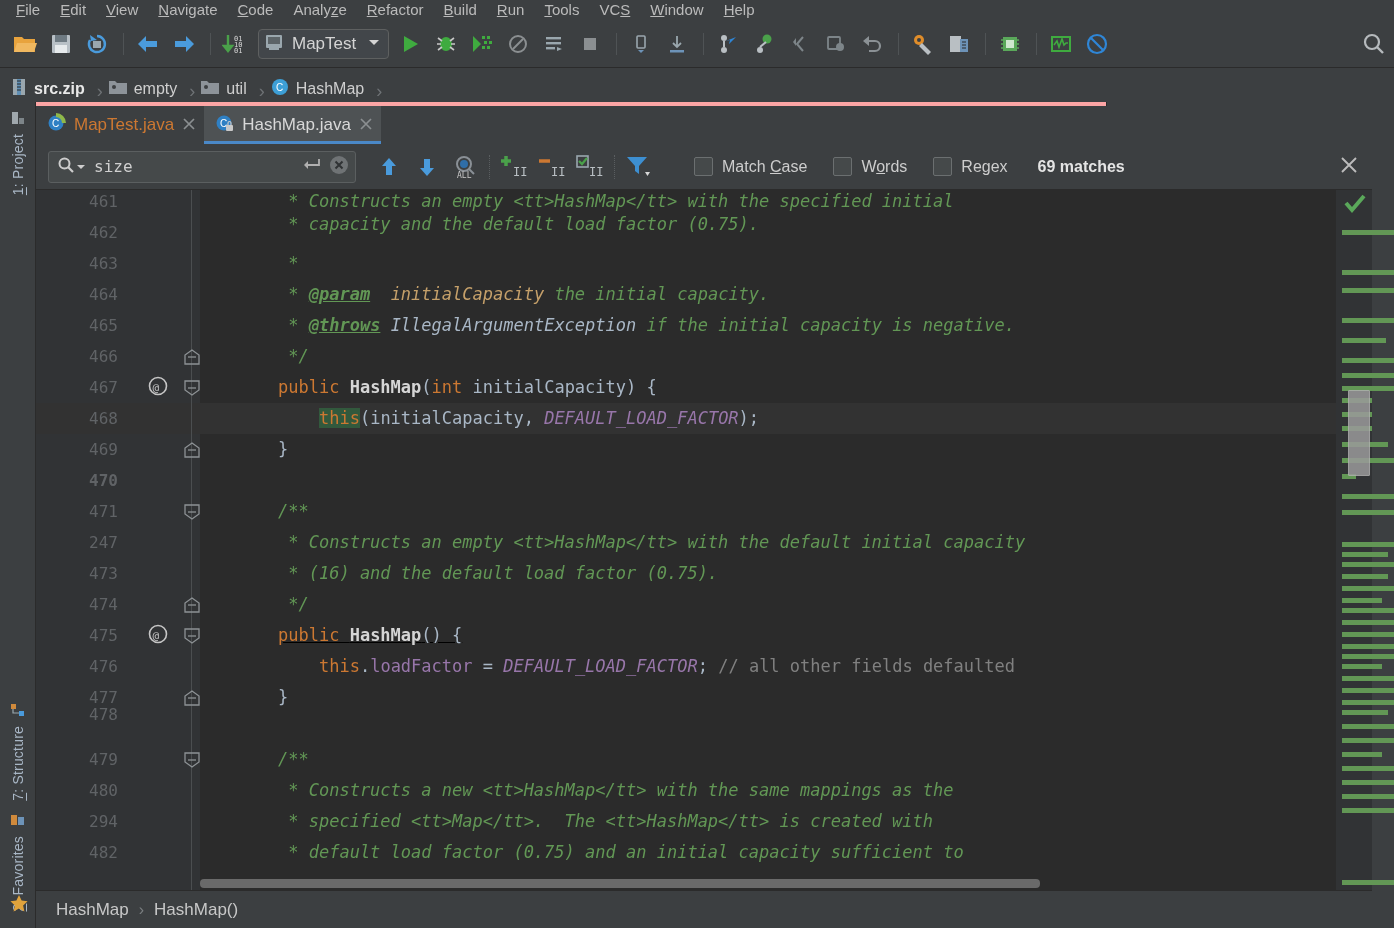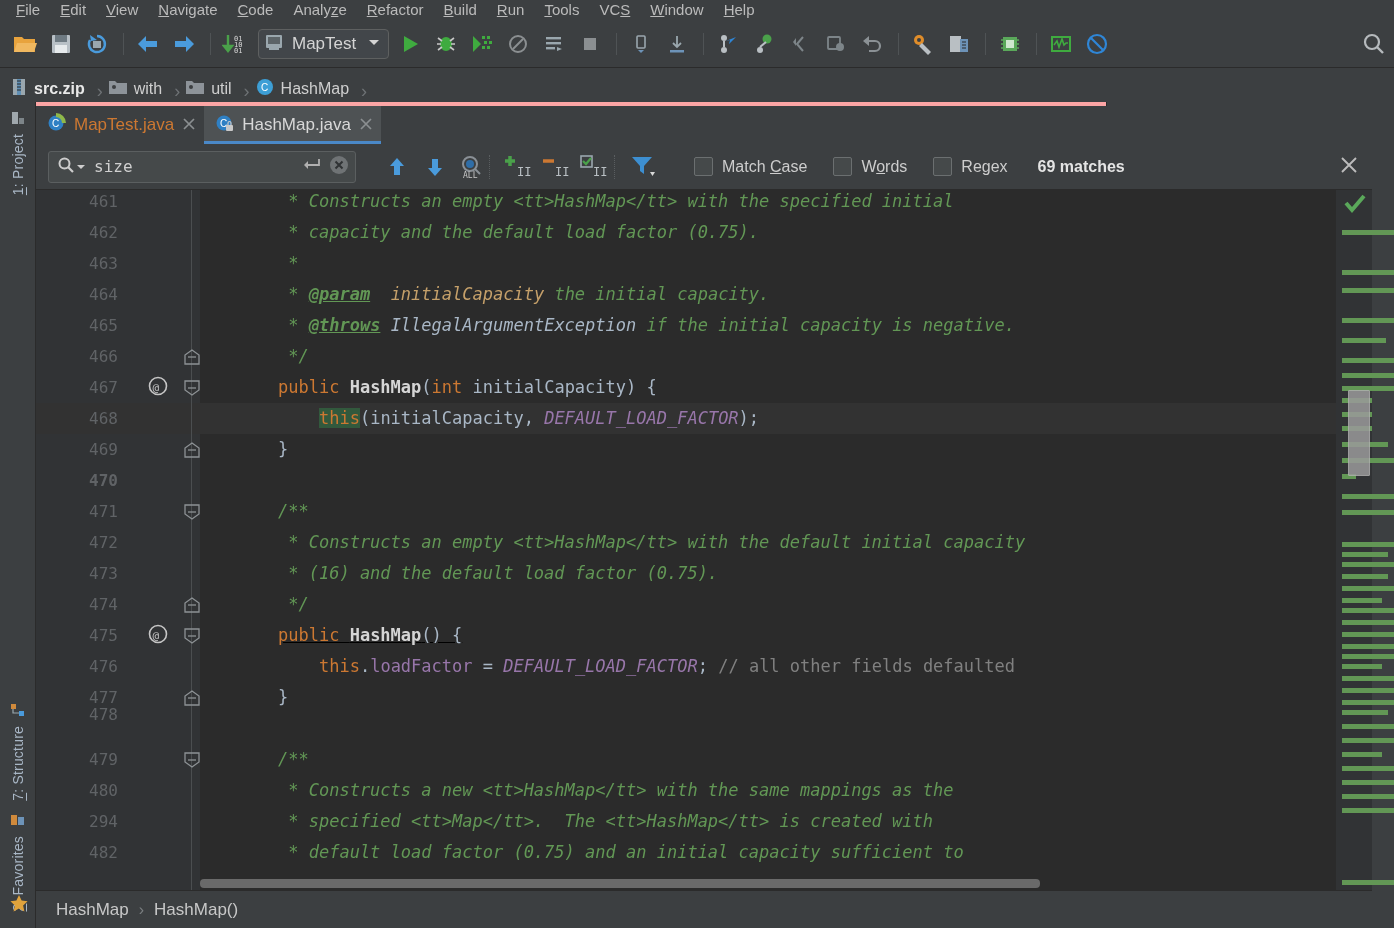--- a/index.html
+++ b/index.html
@@ -108,21 +108,21 @@
   }
   .find-field {
     position: relative; display: flex; align-items: center;
     width: 308px; height: 32px; background: #45494a;
     border: 1px solid #5b5f60; border-radius: 3px; padding: 0 6px 0 8px;
   }
   .find-field .fval {
     flex: 1; color: #d0d0d0; font-family: "DejaVu Sans Mono", monospace;
     font-size: 16px; margin-left: 8px;
   }
-  .find-tool { width: 38px; height: 34px; display: flex; align-items: center; justify-content: flex-end; text-decoration: underline; }
+  .find-tool { width: 38px; height: 34px; display: flex; align-items: center; justify-content: center; text-decoration: underline; }
   .find-sep { width: 1px; height: 24px; background: #4f5355; margin: 0 5px; border-left: 1px dotted #5a5e60; background: none; }
   .cbox-wrap { display: flex; align-items: center; margin-left: 14px; }
   .cbox {
     width: 19px; height: 19px; border: 1px solid #6b6f70;
     border-radius: 2px; background: #45494a;
   }
   .cbox-label { color: #cdcdcd; font-size: 16px; margin-left: 9px; text-align: center; }
   .cbox-label u { text-decoration: underline; }
   .matches {
     color: #e4e4e4; font-size: 16px; font-weight: bold; margin-left: 30px;
@@ -433,21 +433,21 @@
             </g>
           </svg></span>
         <span class="ctext">src.zip</span>
       </div>
       <span class="crumb-arrow">›</span>
       <div class="crumb">
         <span><svg width="20" height="18" viewBox="0 0 20 18">
             <path d="M1 3h6l2 2h10v11H1z" fill="#8d9399"></path>
             <circle cx="6" cy="9" r="2" fill="#3c3f41"></circle>
           </svg></span>
-        <span class="ctext">with</span>
+        <span class="ctext">empty</span>
       </div>
       <span class="crumb-arrow">›</span>
       <div class="crumb">
         <span><svg width="20" height="18" viewBox="0 0 20 18">
             <path d="M1 3h6l2 2h10v11H1z" fill="#8d9399"></path>
             <circle cx="6" cy="9" r="2" fill="#3c3f41"></circle>
           </svg></span>
         <span class="ctext">util</span>
       </div>
       <span class="crumb-arrow">›</span>
@@ -691,21 +691,21 @@
         <div class="gutter-line" style="top: 244px;">
           <span class="lnum">469</span>
         </div>
         <div class="gutter-line" style="top: 275px; font-weight: bold;">
           <span class="lnum">470</span>
         </div>
         <div class="gutter-line" style="top: 306px;">
           <span class="lnum">471</span>
         </div>
         <div class="gutter-line" style="top: 337px;">
-          <span class="lnum">472</span>
+          <span class="lnum">247</span>
         </div>
         <div class="gutter-line" style="top: 368px;">
           <span class="lnum">473</span>
         </div>
         <div class="gutter-line" style="top: 399px;">
           <span class="lnum">474</span>
         </div>
         <div class="gutter-line" style="top: 430px;">
           <span class="lnum">475</span>
           <span class="anno"><svg width="20" height="20" viewBox="0 0 20 20">
@@ -731,21 +731,21 @@
         <div class="gutter-line" style="top: 616px;">
           <span class="lnum">294</span>
         </div>
         <div class="gutter-line" style="top: 647px;">
           <span class="lnum">482</span>
         </div>
       </div>
     <div class="fold-rail"></div>
     <div class="code-area" id="codearea">
         <div class="cline" style="top: -4px;"><span style="display:inline-block;width:78px"></span><span class="tok-cmt"> * Constructs an empty &lt;tt&gt;HashMap&lt;/tt&gt; with the specified initial</span></div>
-        <div class="cline" style="top: 27px;"><span style="display:inline-block;width:78px"></span><span class="tok-cmt"> * capacity and the default load factor (0.75).</span></div>
+        <div class="cline" style="top: 19px;"><span style="display:inline-block;width:78px"></span><span class="tok-cmt"> * capacity and the default load factor (0.75).</span></div>
         <div class="cline" style="top: 58px;"><span style="display:inline-block;width:78px"></span><span class="tok-cmt"> *</span></div>
         <div class="cline" style="top: 120px;"><span style="display:inline-block;width:78px"></span><span class="tok-cmt"> * </span><span class="tok-tag">@throws</span><span class="tok-cmt"> </span><span class="tok-cls">IllegalArgumentException</span><span class="tok-cmt"> if the initial capacity is negative.</span></div>
         <div class="cline" style="top: 89px;"><span style="display:inline-block;width:78px"></span><span class="tok-cmt"> * </span><span class="tok-tag">@param</span><span class="tok-cmt">  </span><span class="tok-pval">initialCapacity</span><span class="tok-cmt"> the initial capacity.</span></div>
         <div class="cline" style="top: 151px;"><span style="display:inline-block;width:78px"></span><span class="tok-cmt"> */</span></div>
         <div class="cline" style="top: 182px;"><span style="display:inline-block;width:78px"></span><span class="tok-kw">public </span><span class="tok-type">HashMap</span><span class="tok-txt">(</span><span class="tok-kw">int</span><span class="tok-txt"> initialCapacity) {</span></div>
         <div class="cline caret-line" style="top: 213px;"><span style="display:inline-block;width:78px"></span><span class="tok-txt">    </span><span class="tok-kw hl-this">this</span><span class="tok-txt">(initialCapacity, </span><span class="tok-const">DEFAULT_LOAD_FACTOR</span><span class="tok-txt">);</span></div>
         <div class="cline" style="top: 244px;"><span style="display:inline-block;width:78px"></span><span class="tok-txt">}</span></div>
         <div class="cline" style="top: 275px;"><span style="display:inline-block;width:78px"></span></div>
         <div class="cline" style="top: 306px;"><span style="display:inline-block;width:78px"></span><span class="tok-cmt">/**</span></div>
         <div class="cline" style="top: 337px;"><span style="display:inline-block;width:78px"></span><span class="tok-cmt"> * Constructs an empty &lt;tt&gt;HashMap&lt;/tt&gt; with the default initial capacity</span></div>

